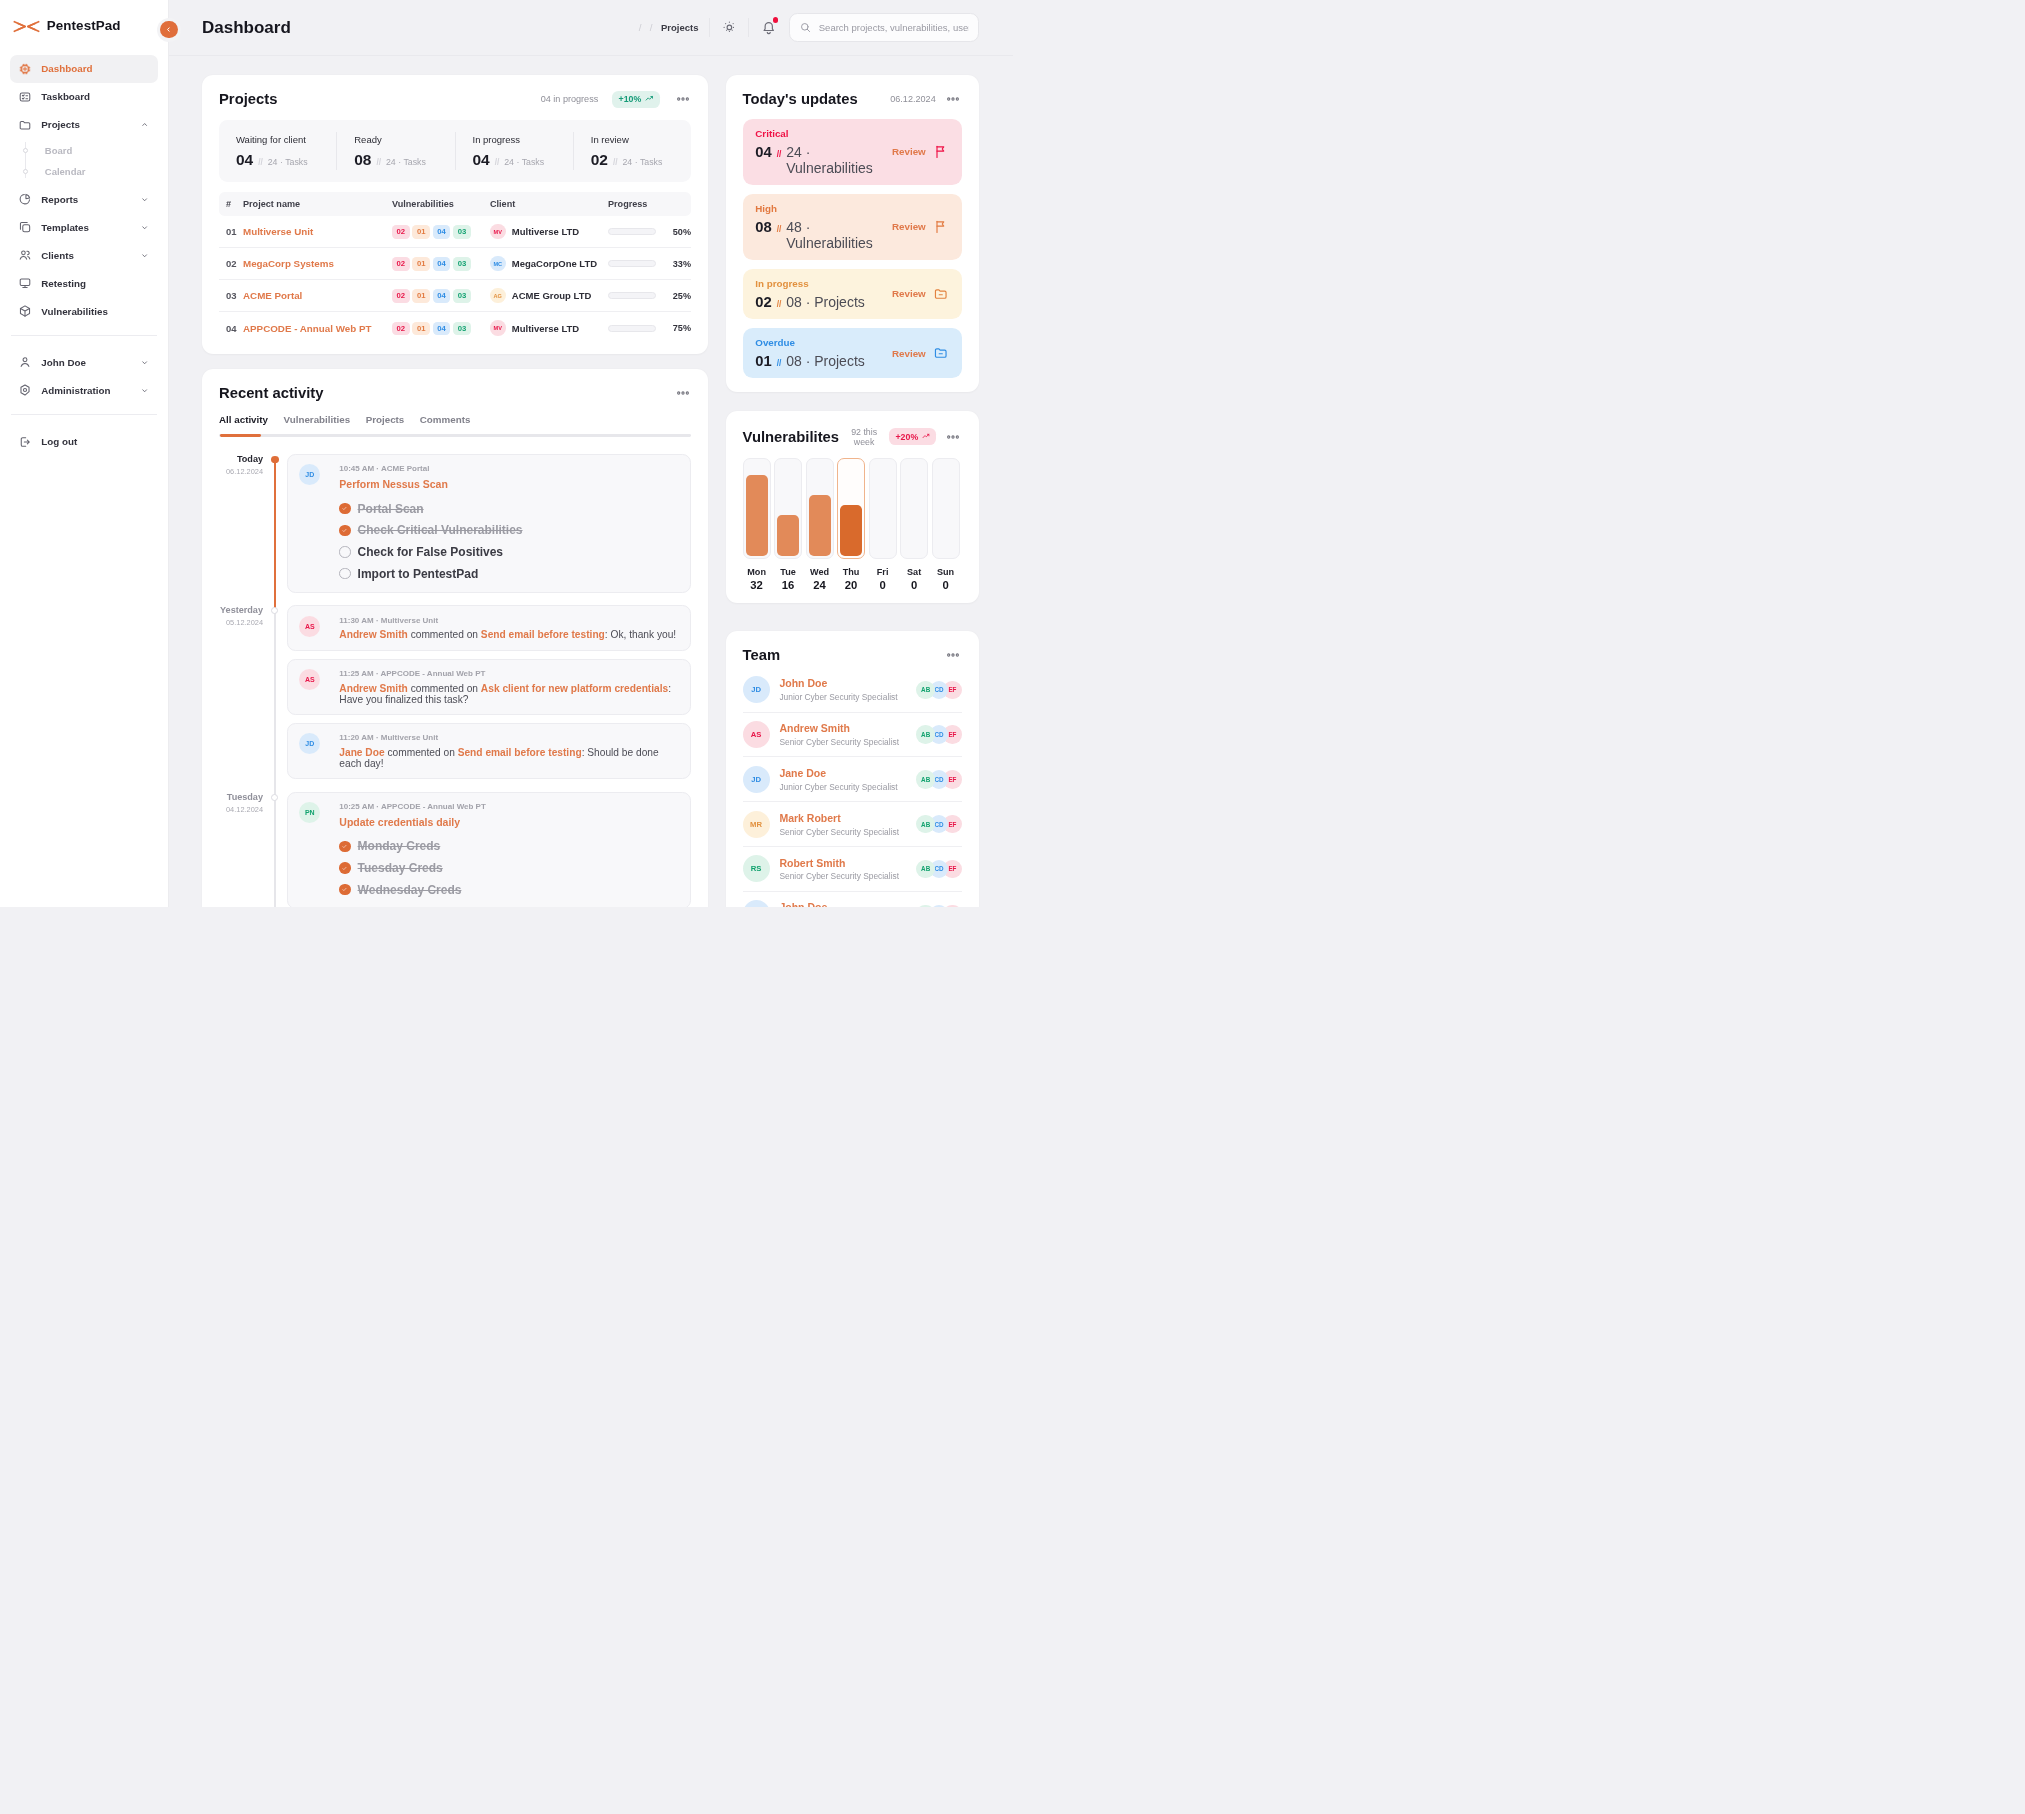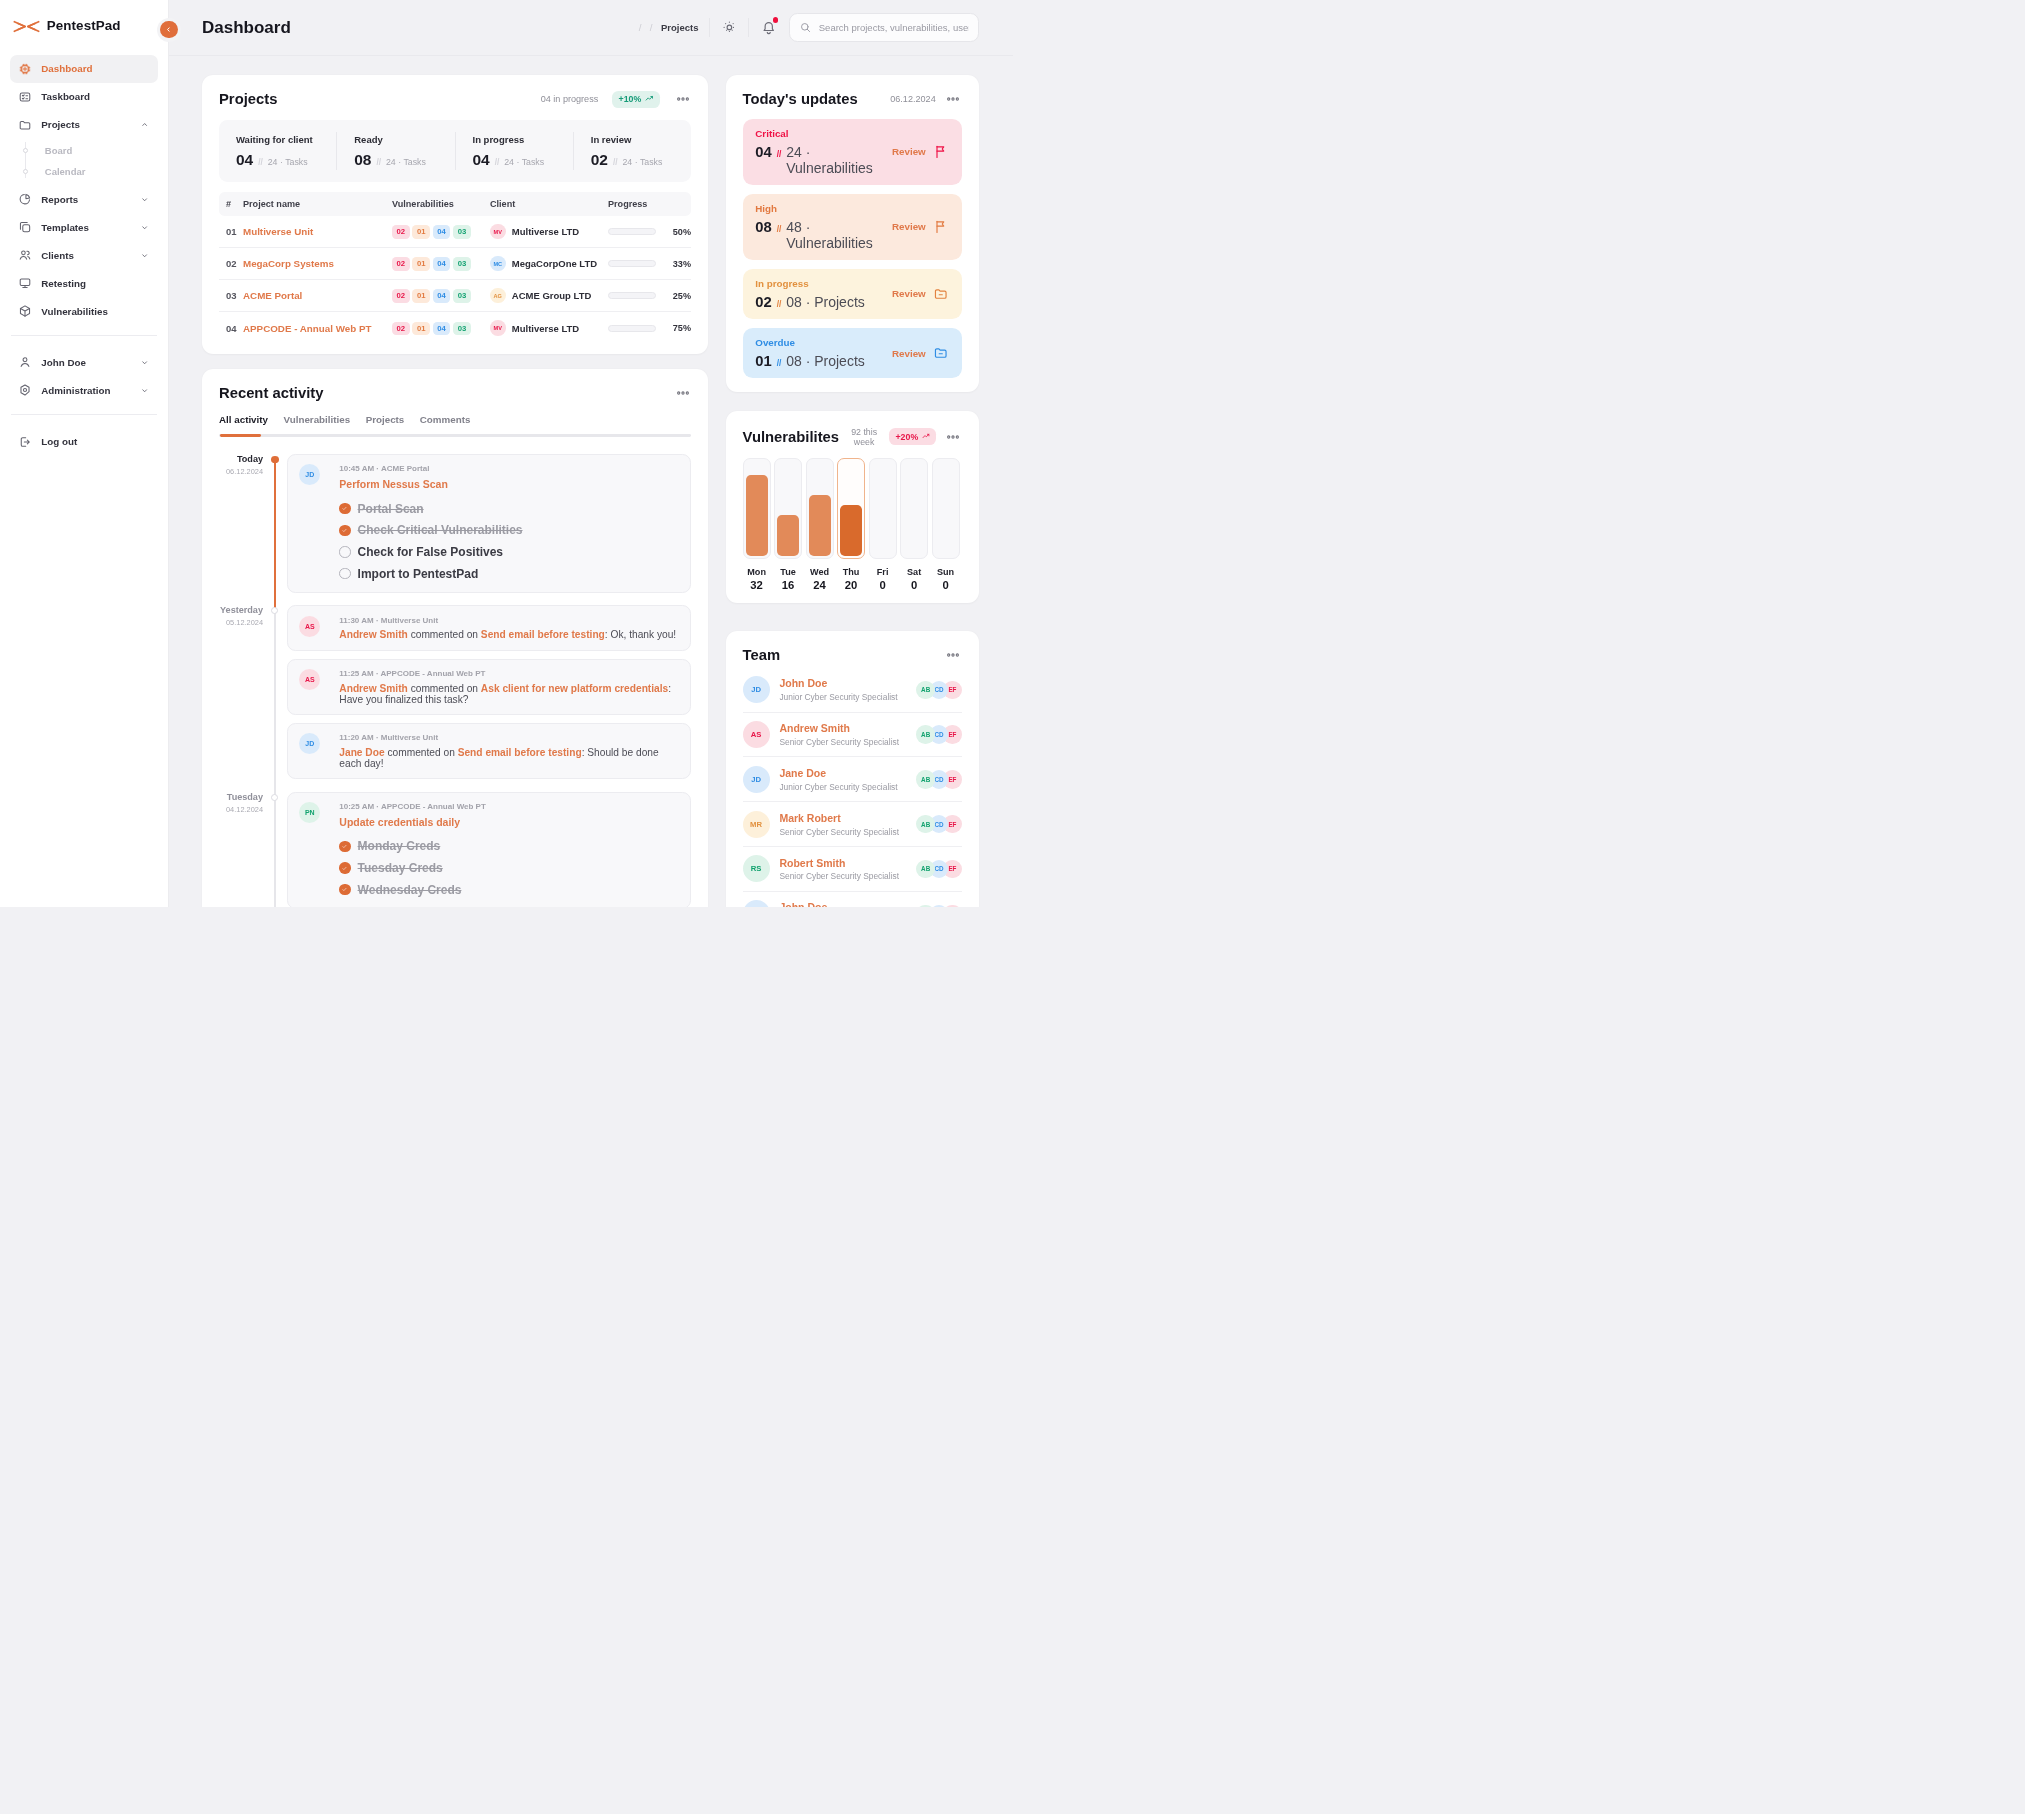--- a/index.html
+++ b/index.html
@@ -52,21 +52,21 @@
   .pill { display:inline-flex; align-items:center; gap:3.5px; border-radius:6.3px; padding:3.5px 6.3px; font-size:8.8px; font-weight:700; }
   .pill-green { background:#e0f2ec; color:#159b78; }
   .pill-red { background:#fbdce3; color:#e8174a; }
   .menu-btn { background:none; border:none; color:#6f6f79; cursor:pointer; padding:1.4px; }
 
   
   .projects-card { padding:15.5px 17px 9.8px; }
   .stats { margin-top:12.7px; background:#f7f7f9; border-radius:8.4px; display:flex; padding:12px 0; }
   .stat { flex:1; padding:1.4px 0 1.4px 17px; }
   .stat + .stat { border-left:0.7px solid #e8e8ec; }
-  .stat-label { font-size:9.5px; font-weight:700; color:#2c2c35; }
+  .stat-label { font-size:9.5px; font-weight:400; color:#2c2c35; }
   .stat-row { display:flex; align-items:baseline; margin-top:6.3px; }
   .stat-value { font-size:15.5px; font-weight:800; color:#1c1c25; }
   .stat-sep { font-size:8.4px; font-weight:700; color:#d5d5db; margin:0 4.9px; }
   .stat-tasks { font-size:8.8px; color:#a7a7af; }
   .ptable { margin-top:9.8px; }
   .thead { display:flex; align-items:center; background:#f7f7f9; border-radius:5.6px; height:24px; font-size:9.1px; font-weight:700; color:#3f3f49; }
   .c-num { width:24px; padding-left:7px; flex:none; }
   .c-name { flex:1; }
   .c-vuln { width:98px; flex:none; }
   .c-client { width:118px; flex:none; }

